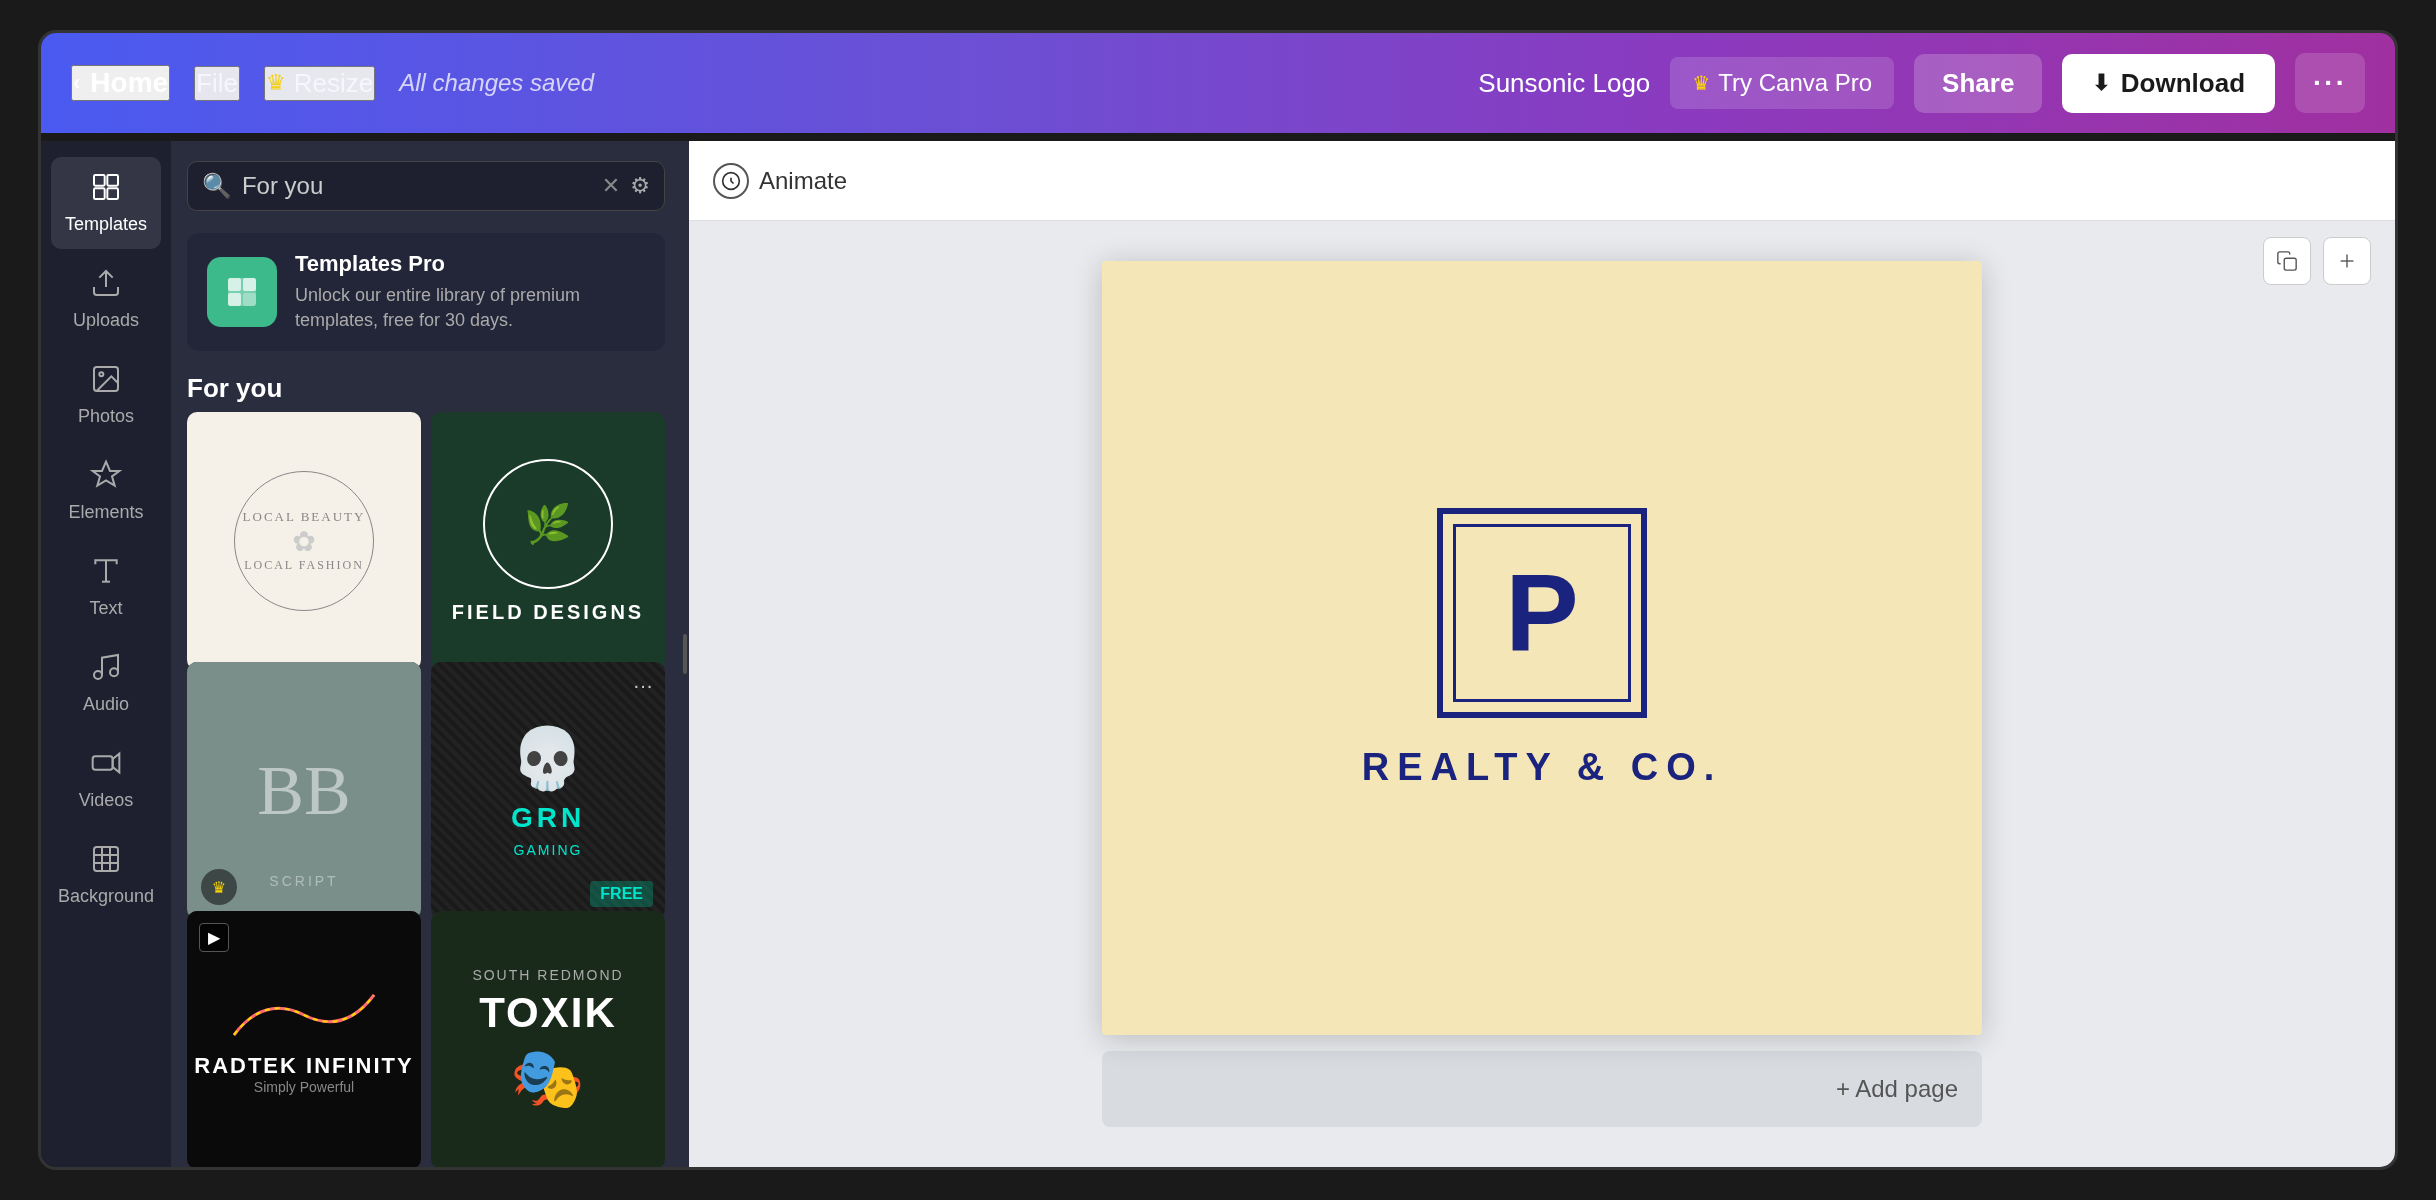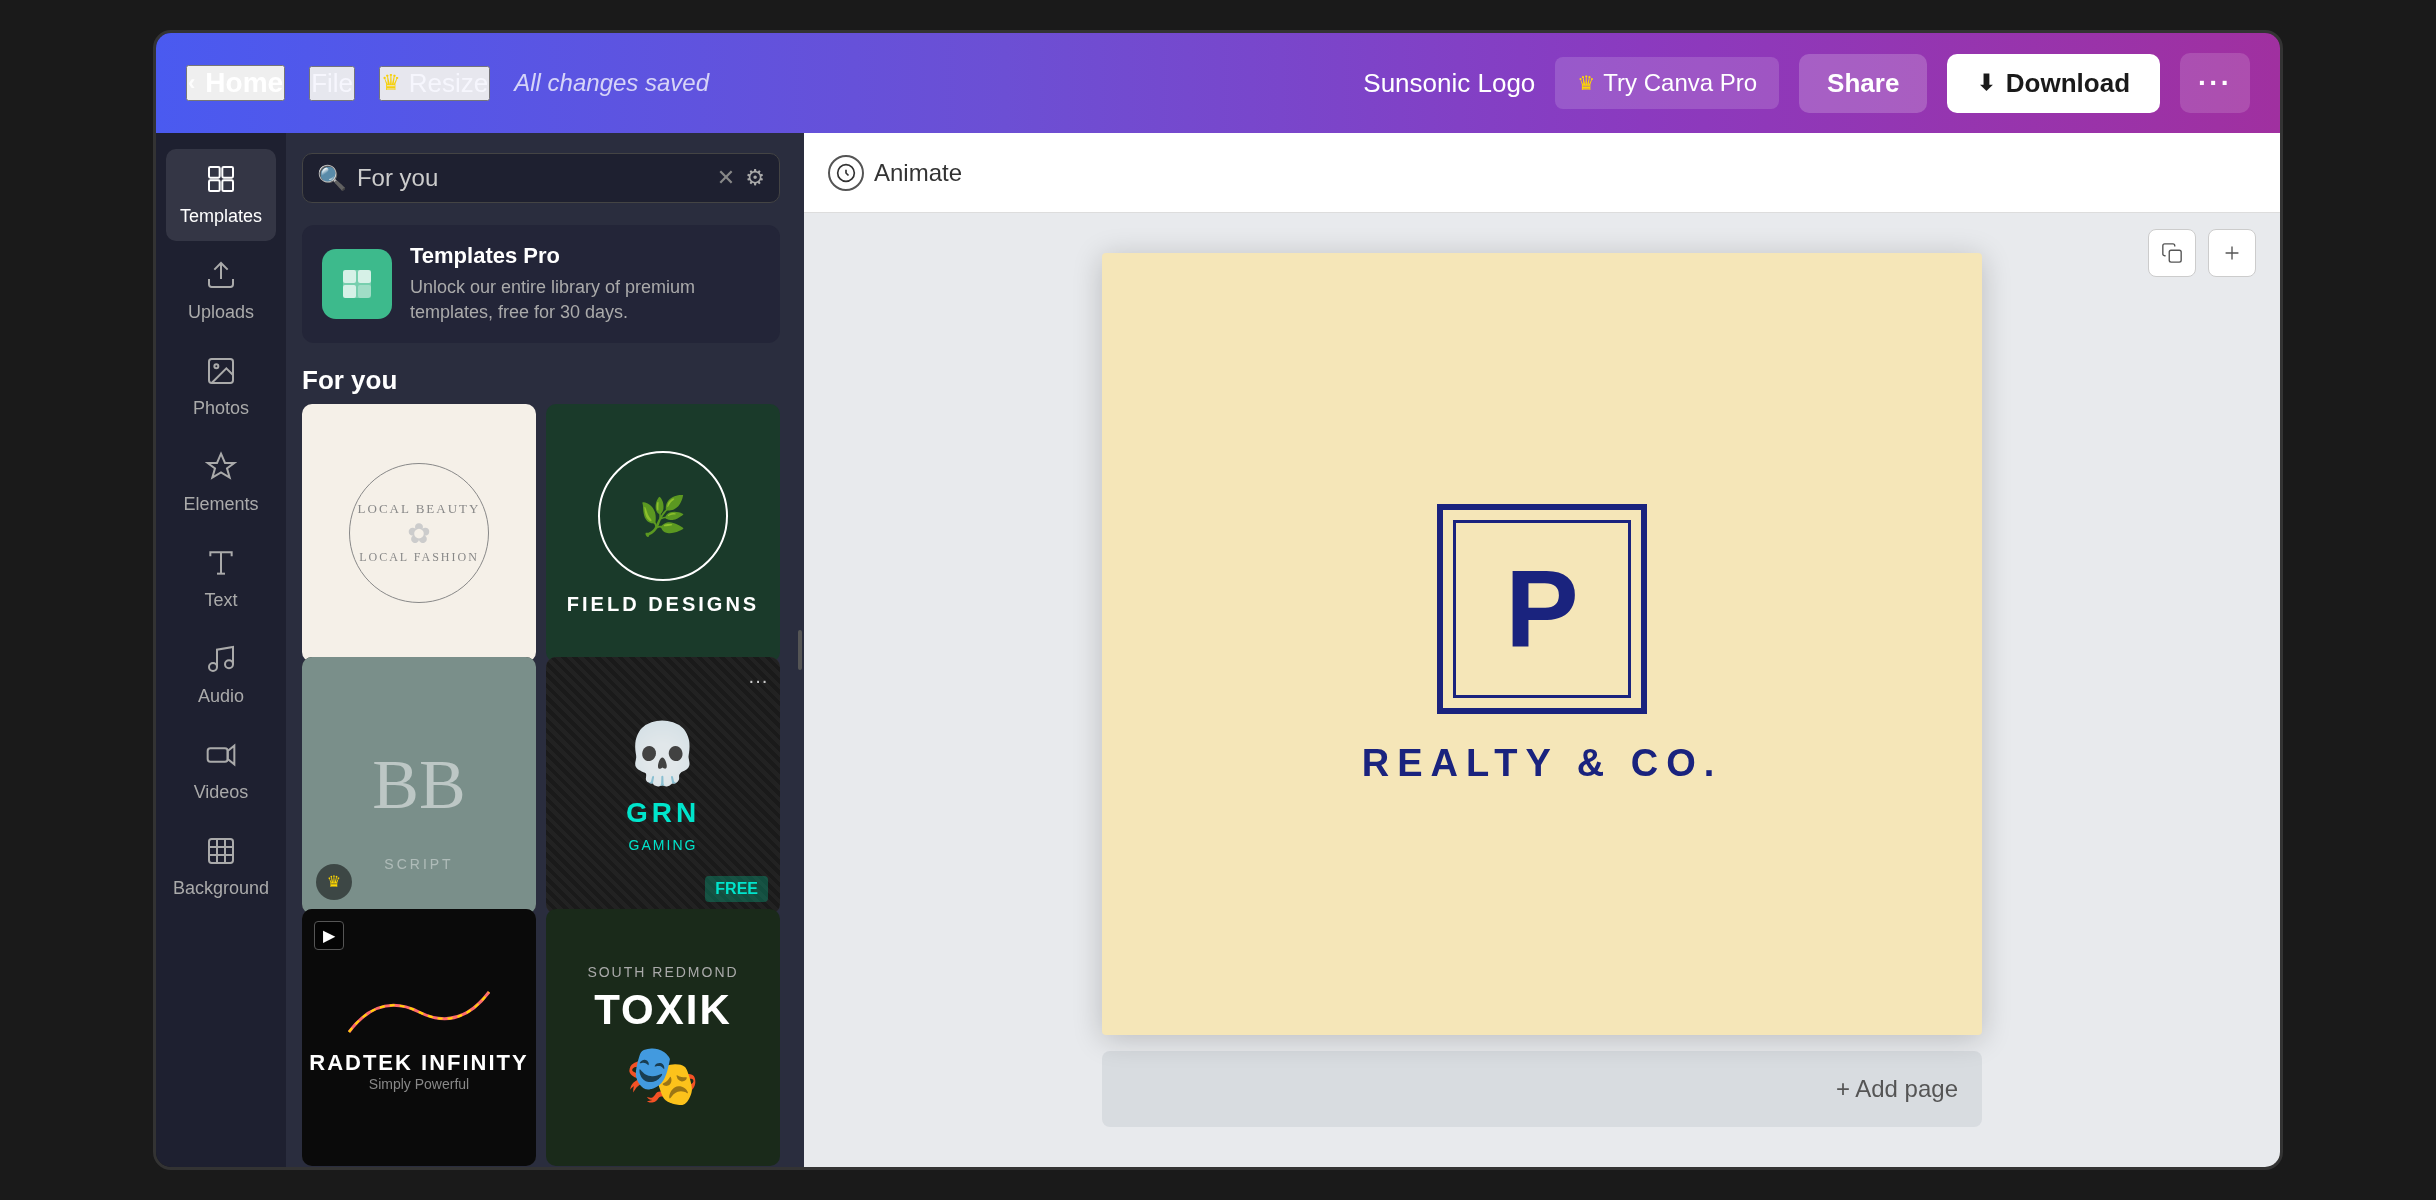--- a/index.html
+++ b/index.html
@@ -7,27 +7,28 @@
       font-family: -apple-system, BlinkMacSystemFont, 'Segoe UI', sans-serif;
       background: #1a1a1a;
       width: 2436px;
       height: 1200px;
       overflow: hidden;
       display: flex;
       align-items: center;
       justify-content: center;
     }
     .app-container {
-      width: 2130px;
+      width: 2360px;
       height: 1140px;
       border-radius: 18px;
       overflow: hidden;
       display: flex;
       flex-direction: column;
       border: 3px solid #333;
+      gap: 8px;
     }
     
     .navbar {
       height: 100px;
       background: linear-gradient(90deg, #4a5af0 0%, #6c4fd4 40%, #8b3abf 70%, #a030a0 100%);
       display: flex;
       align-items: center;
       padding: 0 30px;
       gap: 20px;
       flex-shrink: 0;
@@ -340,21 +341,21 @@
       position: relative;
     }
     .tmpl-bb .bb-text {
       font-size: 70px;
       font-weight: 300;
       color: rgba(255,255,255,0.5);
       font-family: Georgia, serif;
     }
     .tmpl-bb .bb-sub {
       position: absolute;
-      bottom: 42px;
+      bottom: 30px;
       color: rgba(255,255,255,0.4);
       font-size: 14px;
       letter-spacing: 3px;
       text-transform: uppercase;
     }
     .tmpl-bb .crown-badge {
       position: absolute;
       bottom: 14px;
       left: 14px;
       background: rgba(0,0,0,0.5);

